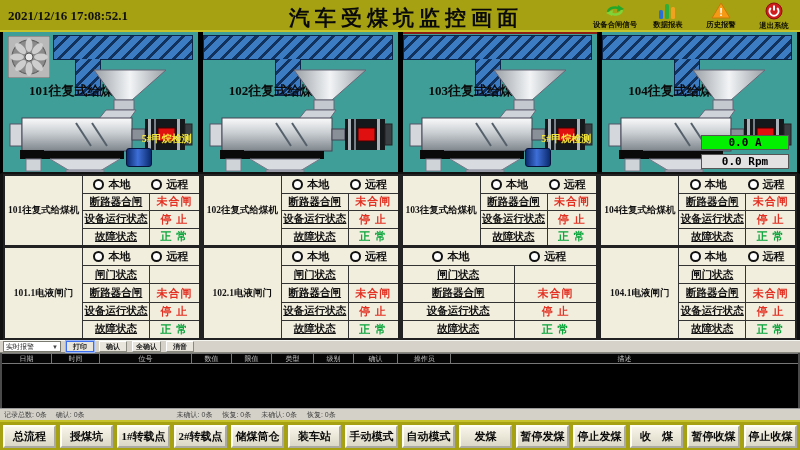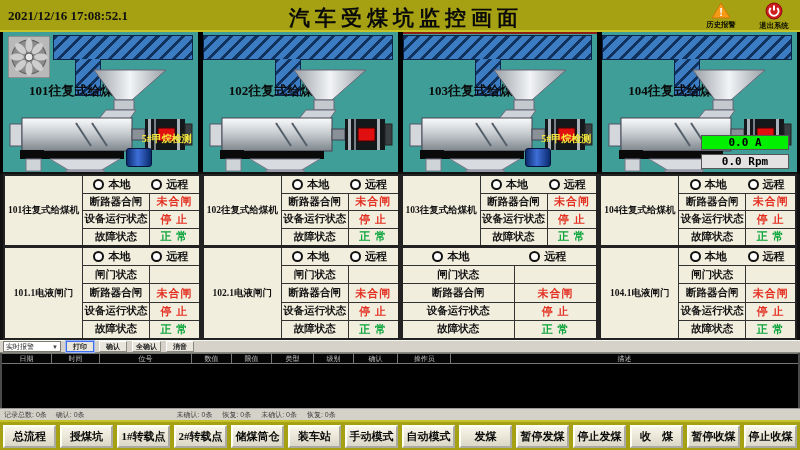--- a/index.html
+++ b/index.html
@@ -59,21 +59,21 @@
   .sblock-a { height:72px; }
   .sblock-b { flex:1; border-bottom:none; }
   .slabel { width:78px; display:flex; align-items:center; justify-content:center;
             font:bold 9.5px "Liberation Serif", serif; color:#111;
             border-right:1px solid #333; text-align:center; white-space:nowrap; }
   .srows { flex:1; display:flex; flex-direction:column; }
   .srow { flex:1; display:flex; border-bottom:1px solid #333; }
   .srow:last-child { border-bottom:none; }
   .srow .k { width:58%; display:flex; align-items:center; justify-content:center;
              font:bold 10.5px "Liberation Serif", serif; color:#111;
-             border-right:1px solid #333; }
+             border-right:1px solid #333;text-decoration:underline; }
   .srow .v { flex:1; display:flex; align-items:center; justify-content:center;
              font:bold 11px "Liberation Serif", serif; letter-spacing:1px; }
   .red { color:#e33022; } .green { color:#0ca53c; }
   .radio-row { justify-content:space-around; align-items:center; }
   .rgroup { display:flex; align-items:center; font:bold 11px "Liberation Serif", serif;
             color:#111; cursor:pointer; }
   .radio { width:11px; height:11px; border:2px solid #111; border-radius:50%;
            background:#fff; display:inline-block; margin-right:4px; }
 
   
@@ -155,20 +155,37 @@
       <rect x="60" y="102" width="38" height="2" fill="#b9bfc5" stroke="#778"></rect>
     </g>
   </defs>
 </svg>
 
 <div class="header">
   <div class="timestamp">2021/12/16 17:08:52.1</div>
   <div class="title">汽车受煤坑监控画面</div>
   <div class="hbtns">
     <div class="hbtn">
+      <svg width="22" height="16">
+        <path d="M4 9 A7 5 0 0 1 16 6" stroke="#23a829" stroke-width="2.4" fill="none"></path>
+        <polygon points="14,2 20,6 13,9" fill="#23a829"></polygon>
+        <path d="M18 7 A7 5 0 0 1 6 10" stroke="#7fd437" stroke-width="2.4" fill="none"></path>
+        <polygon points="8,13 2,10 9,7" fill="#7fd437"></polygon>
+      </svg>
+      <span class="lbl">设备合闸信号</span>
+    </div>
+    <div class="hbtn">
+      <svg width="18" height="16">
+        <rect x="0" y="7" width="4" height="9" rx="1.5" fill="#2a6fd4"></rect>
+        <rect x="6" y="1" width="4" height="15" rx="1.5" fill="#2fae3a"></rect>
+        <rect x="12" y="4" width="4" height="12" rx="1.5" fill="#f0a31e"></rect>
+      </svg>
+      <span class="lbl">数据报表</span>
+    </div>
+    <div class="hbtn">
       <svg width="20" height="17">
         <polygon points="10,1 19,16 1,16" fill="#f59a16" stroke="#c87a08"></polygon>
         <text x="10" y="14" text-anchor="middle" font-size="11" font-weight="bold" fill="#fff">!</text>
       </svg>
       <span class="lbl">历史报警</span>
     </div>
     <div class="hbtn">
       <svg width="18" height="18">
         <circle cx="9" cy="9" r="8" fill="#cf1d1d" stroke="#8c0f0f"></circle>
         <path d="M9 3.5 v5" stroke="#fff" stroke-width="2"></path>

